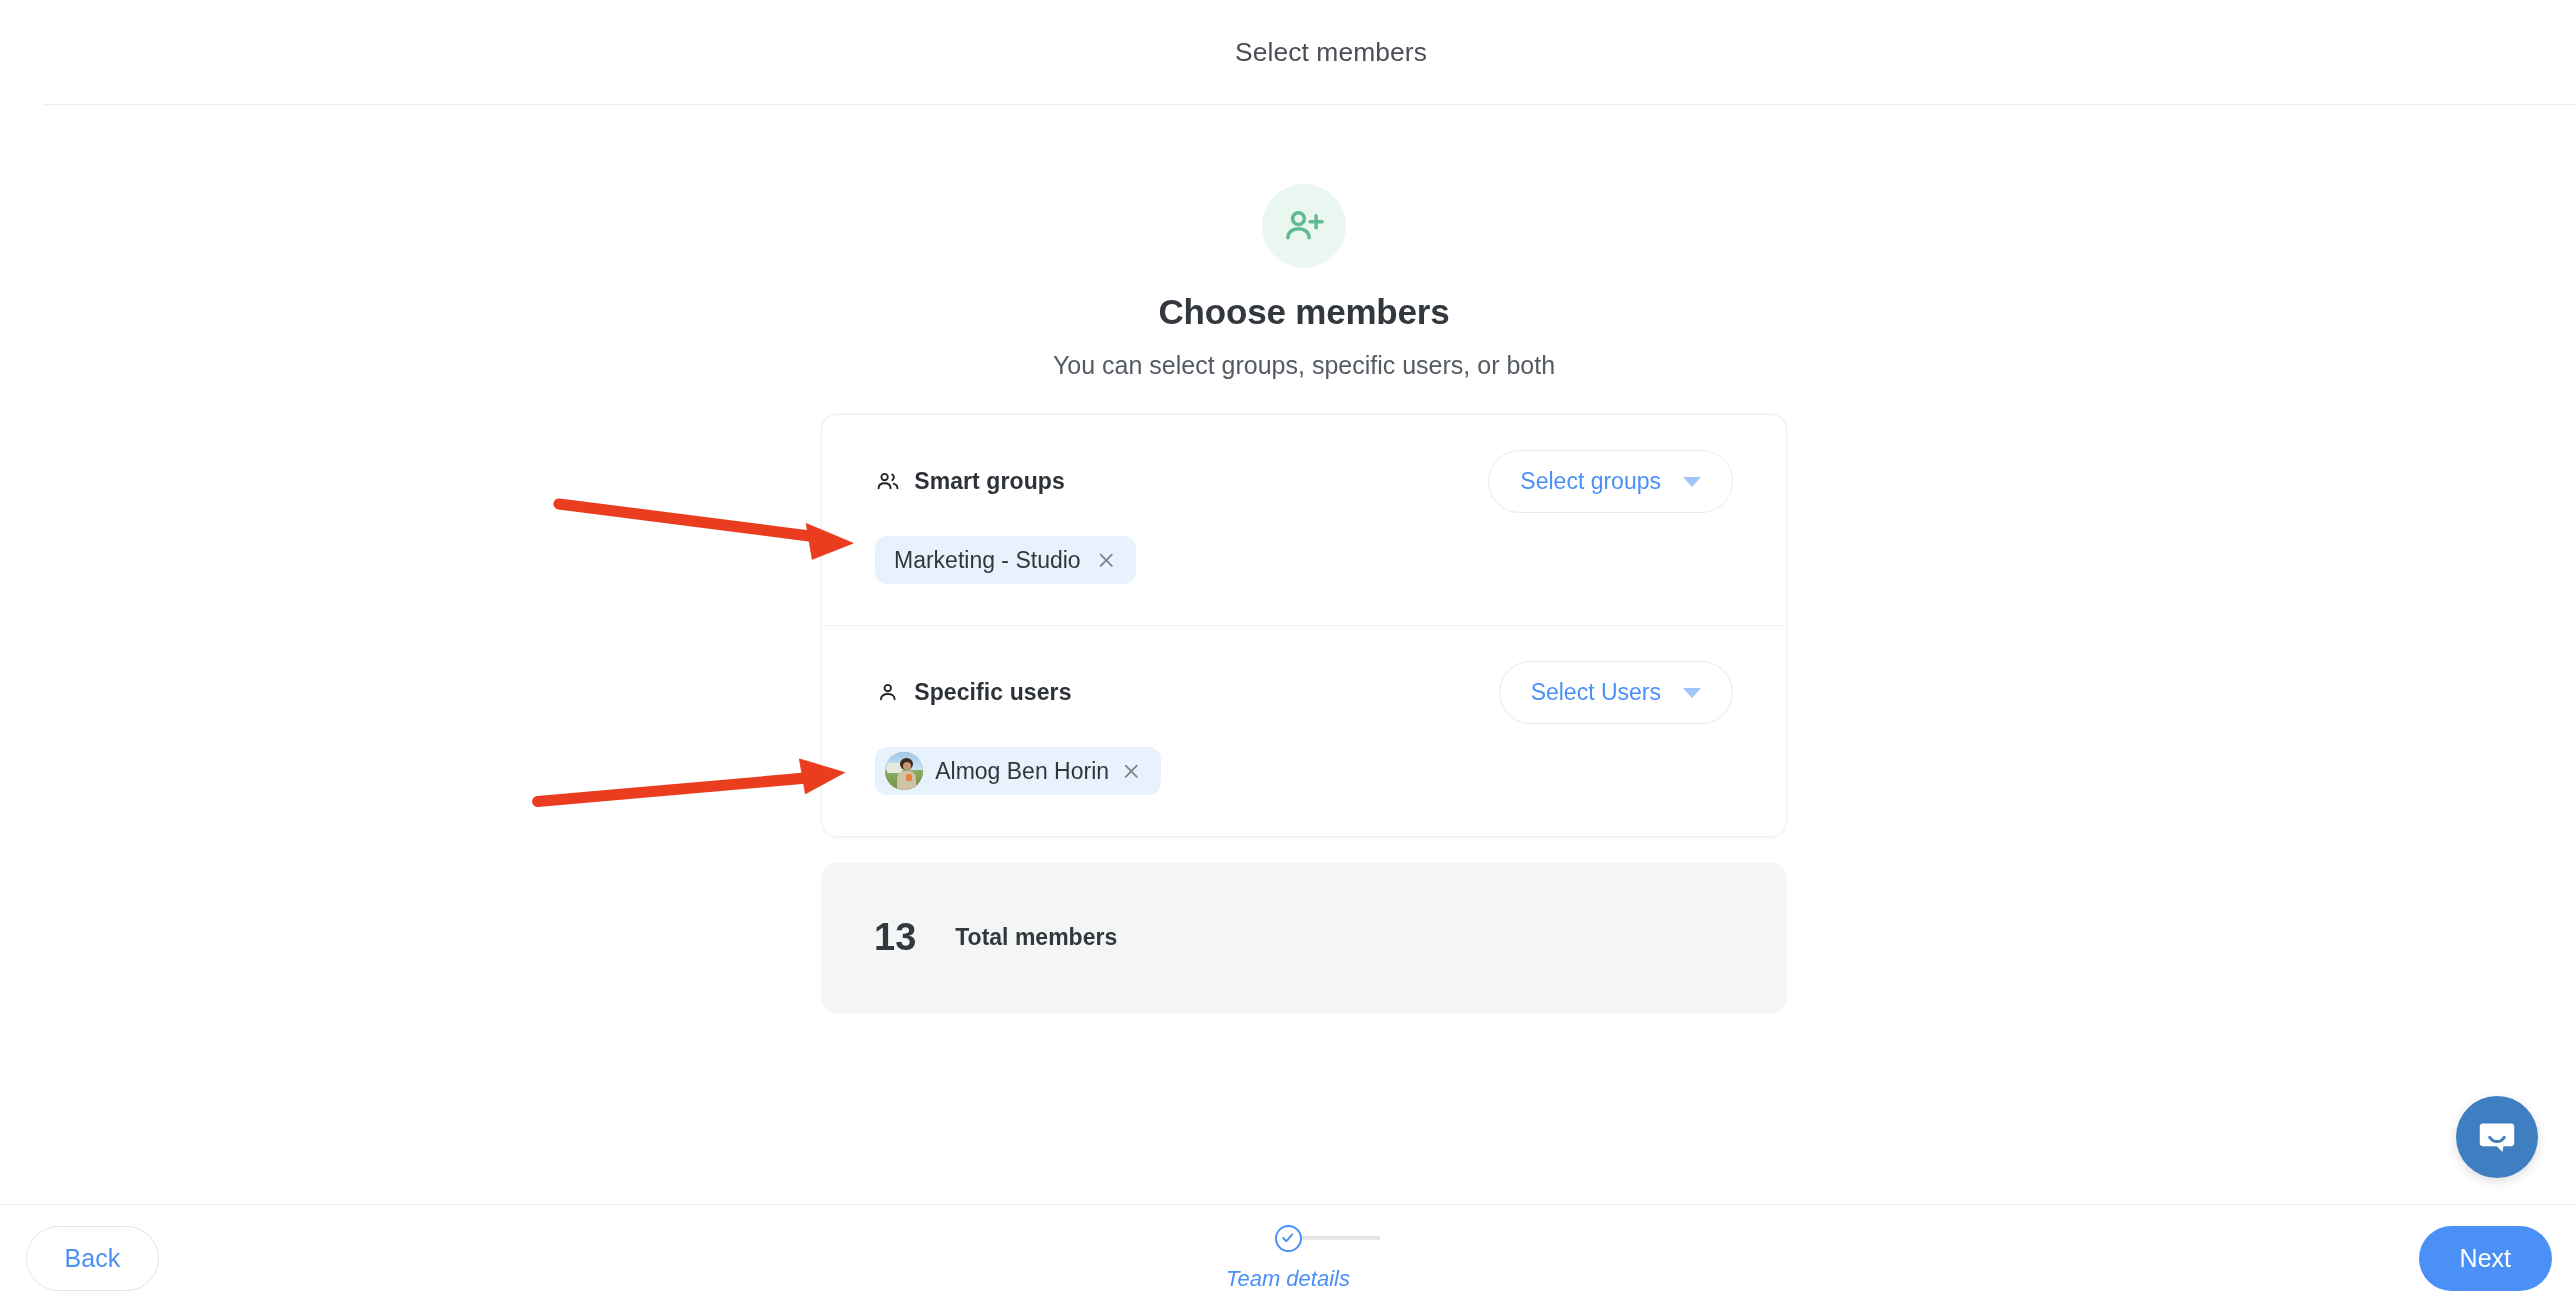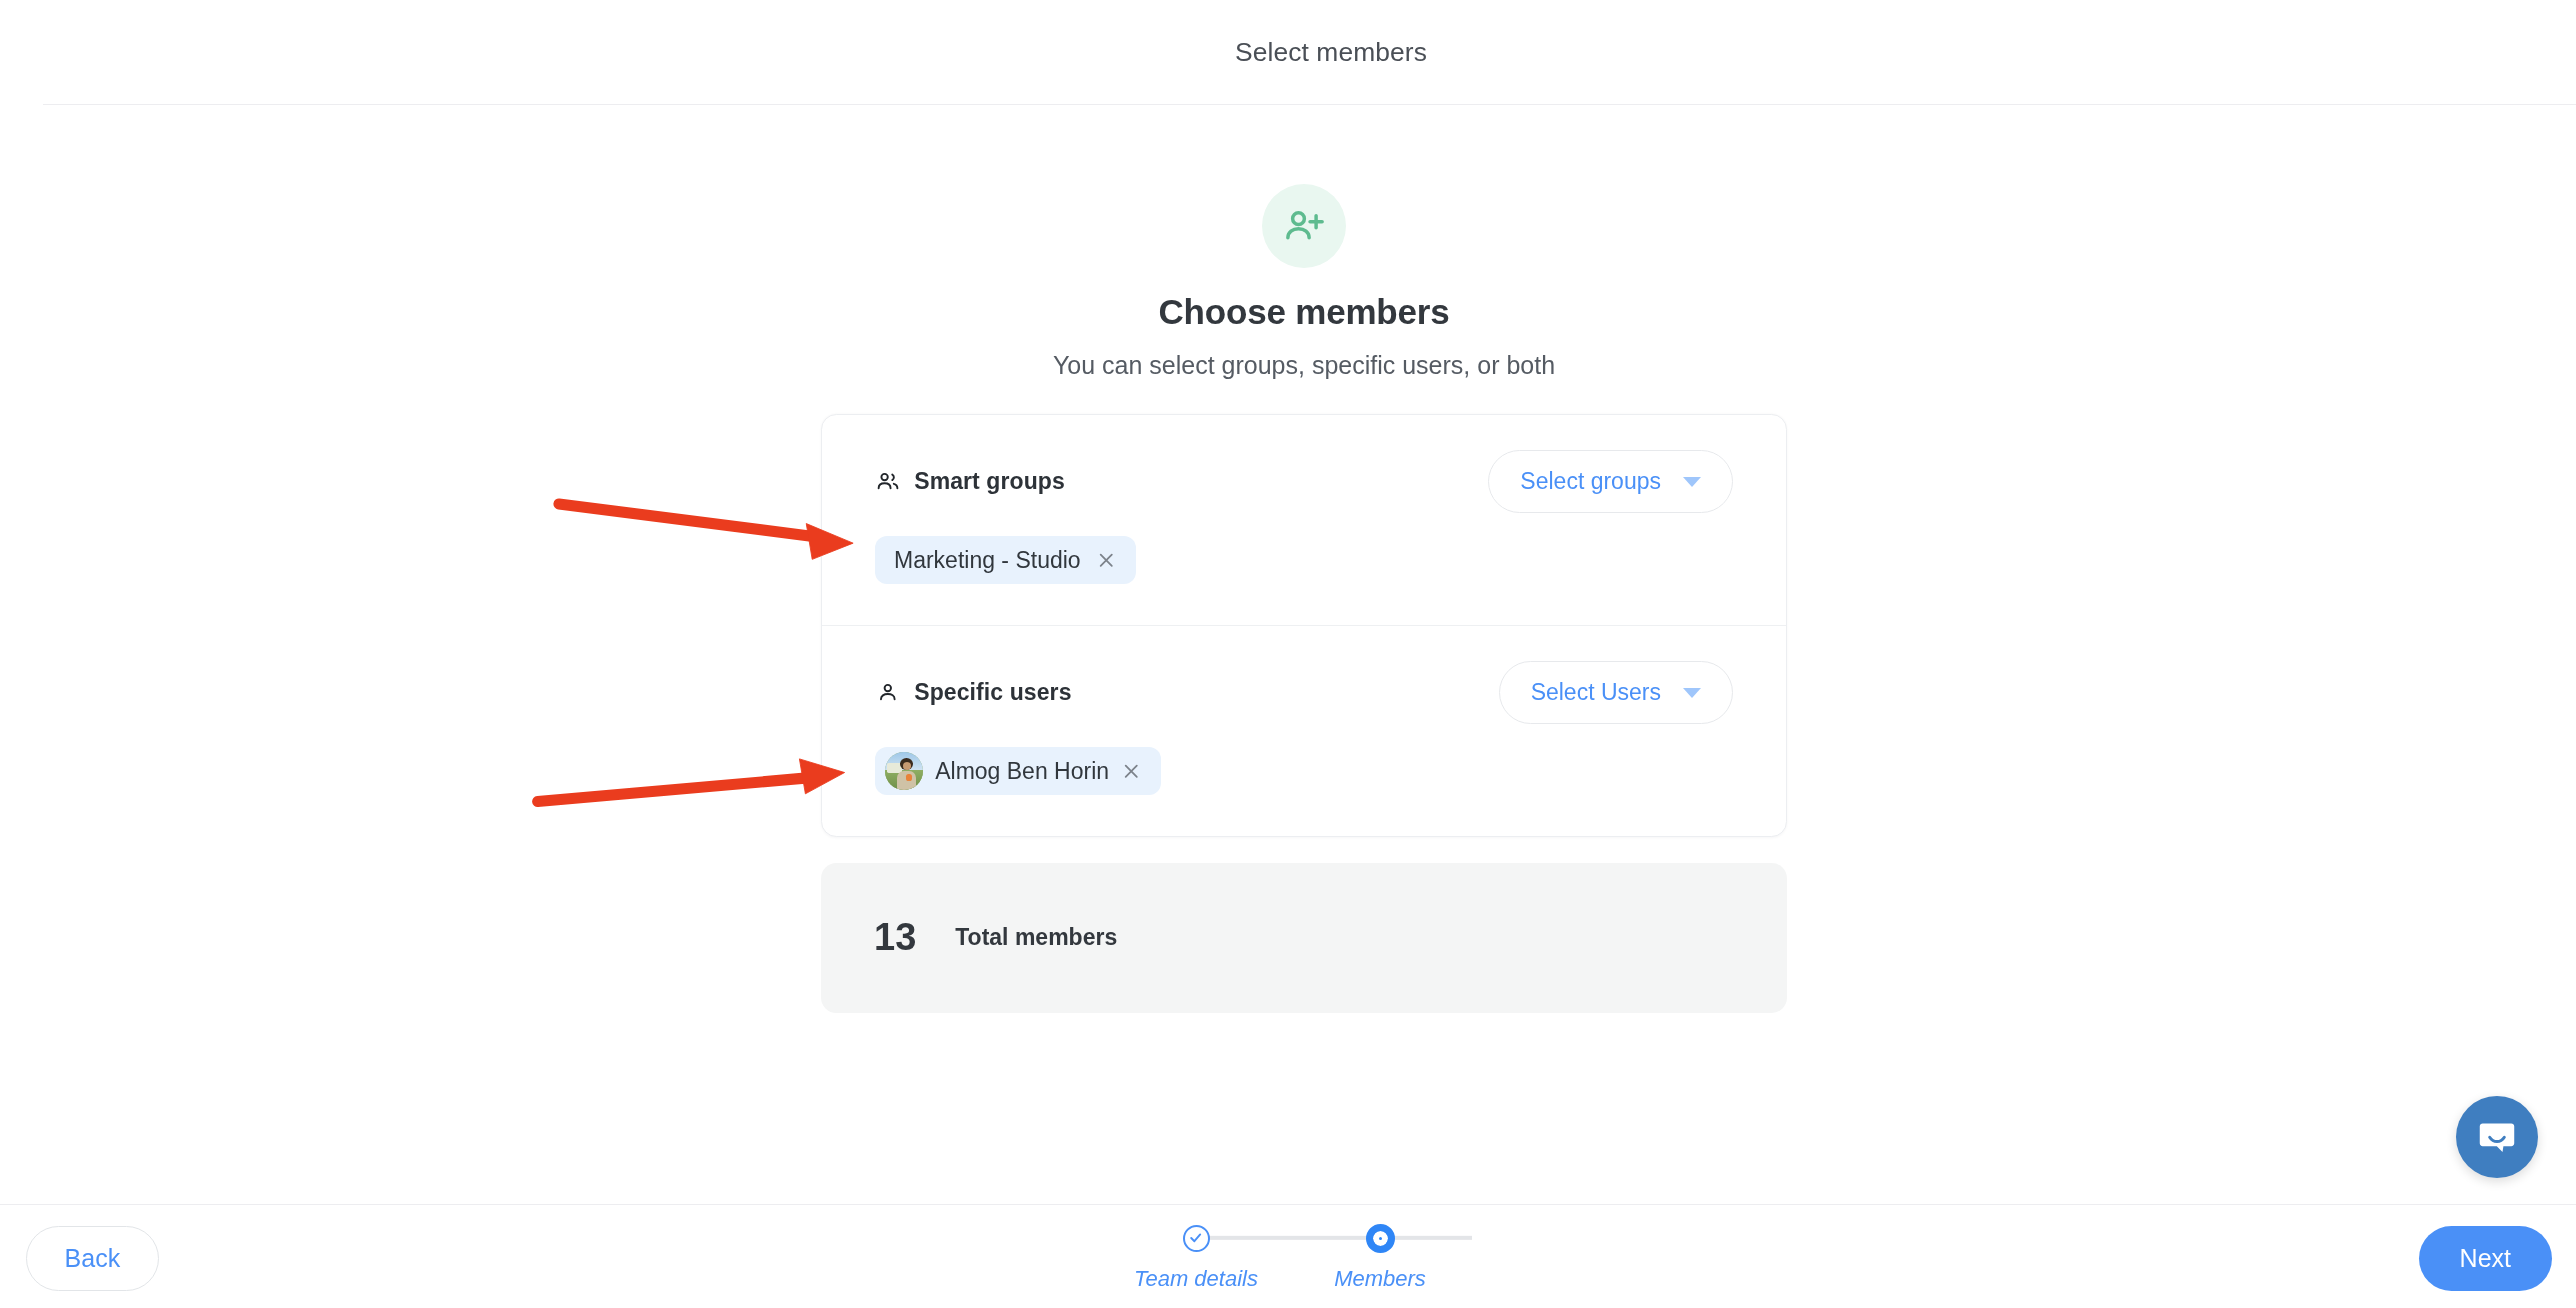--- a/index.html
+++ b/index.html
@@ -300,28 +300,20 @@
           <div class="connector right"></div>
           <div class="dot done">
             <svg width="15.4" height="15.4" viewBox="0 0 24 24" fill="none" stroke="#4a90f7" stroke-width="3" stroke-linecap="round" stroke-linejoin="round">
               <polyline points="5,12.5 10,17.5 19,7"></polyline>
             </svg>
           </div>
         </div>
         <div class="step-label blue">Team details</div>
       </div>
 
-      <div class="step">
-        <div class="step-dot-row">
-          <div class="connector left"></div>
-          <div class="connector right"></div>
-          <div class="dot active"></div>
-        </div>
-        <div class="step-label blue">Members</div>
-      </div>
 
 
 
     </div>
 
     <button class="btn-next">Next</button>
   </div>
 
 </div>
 

